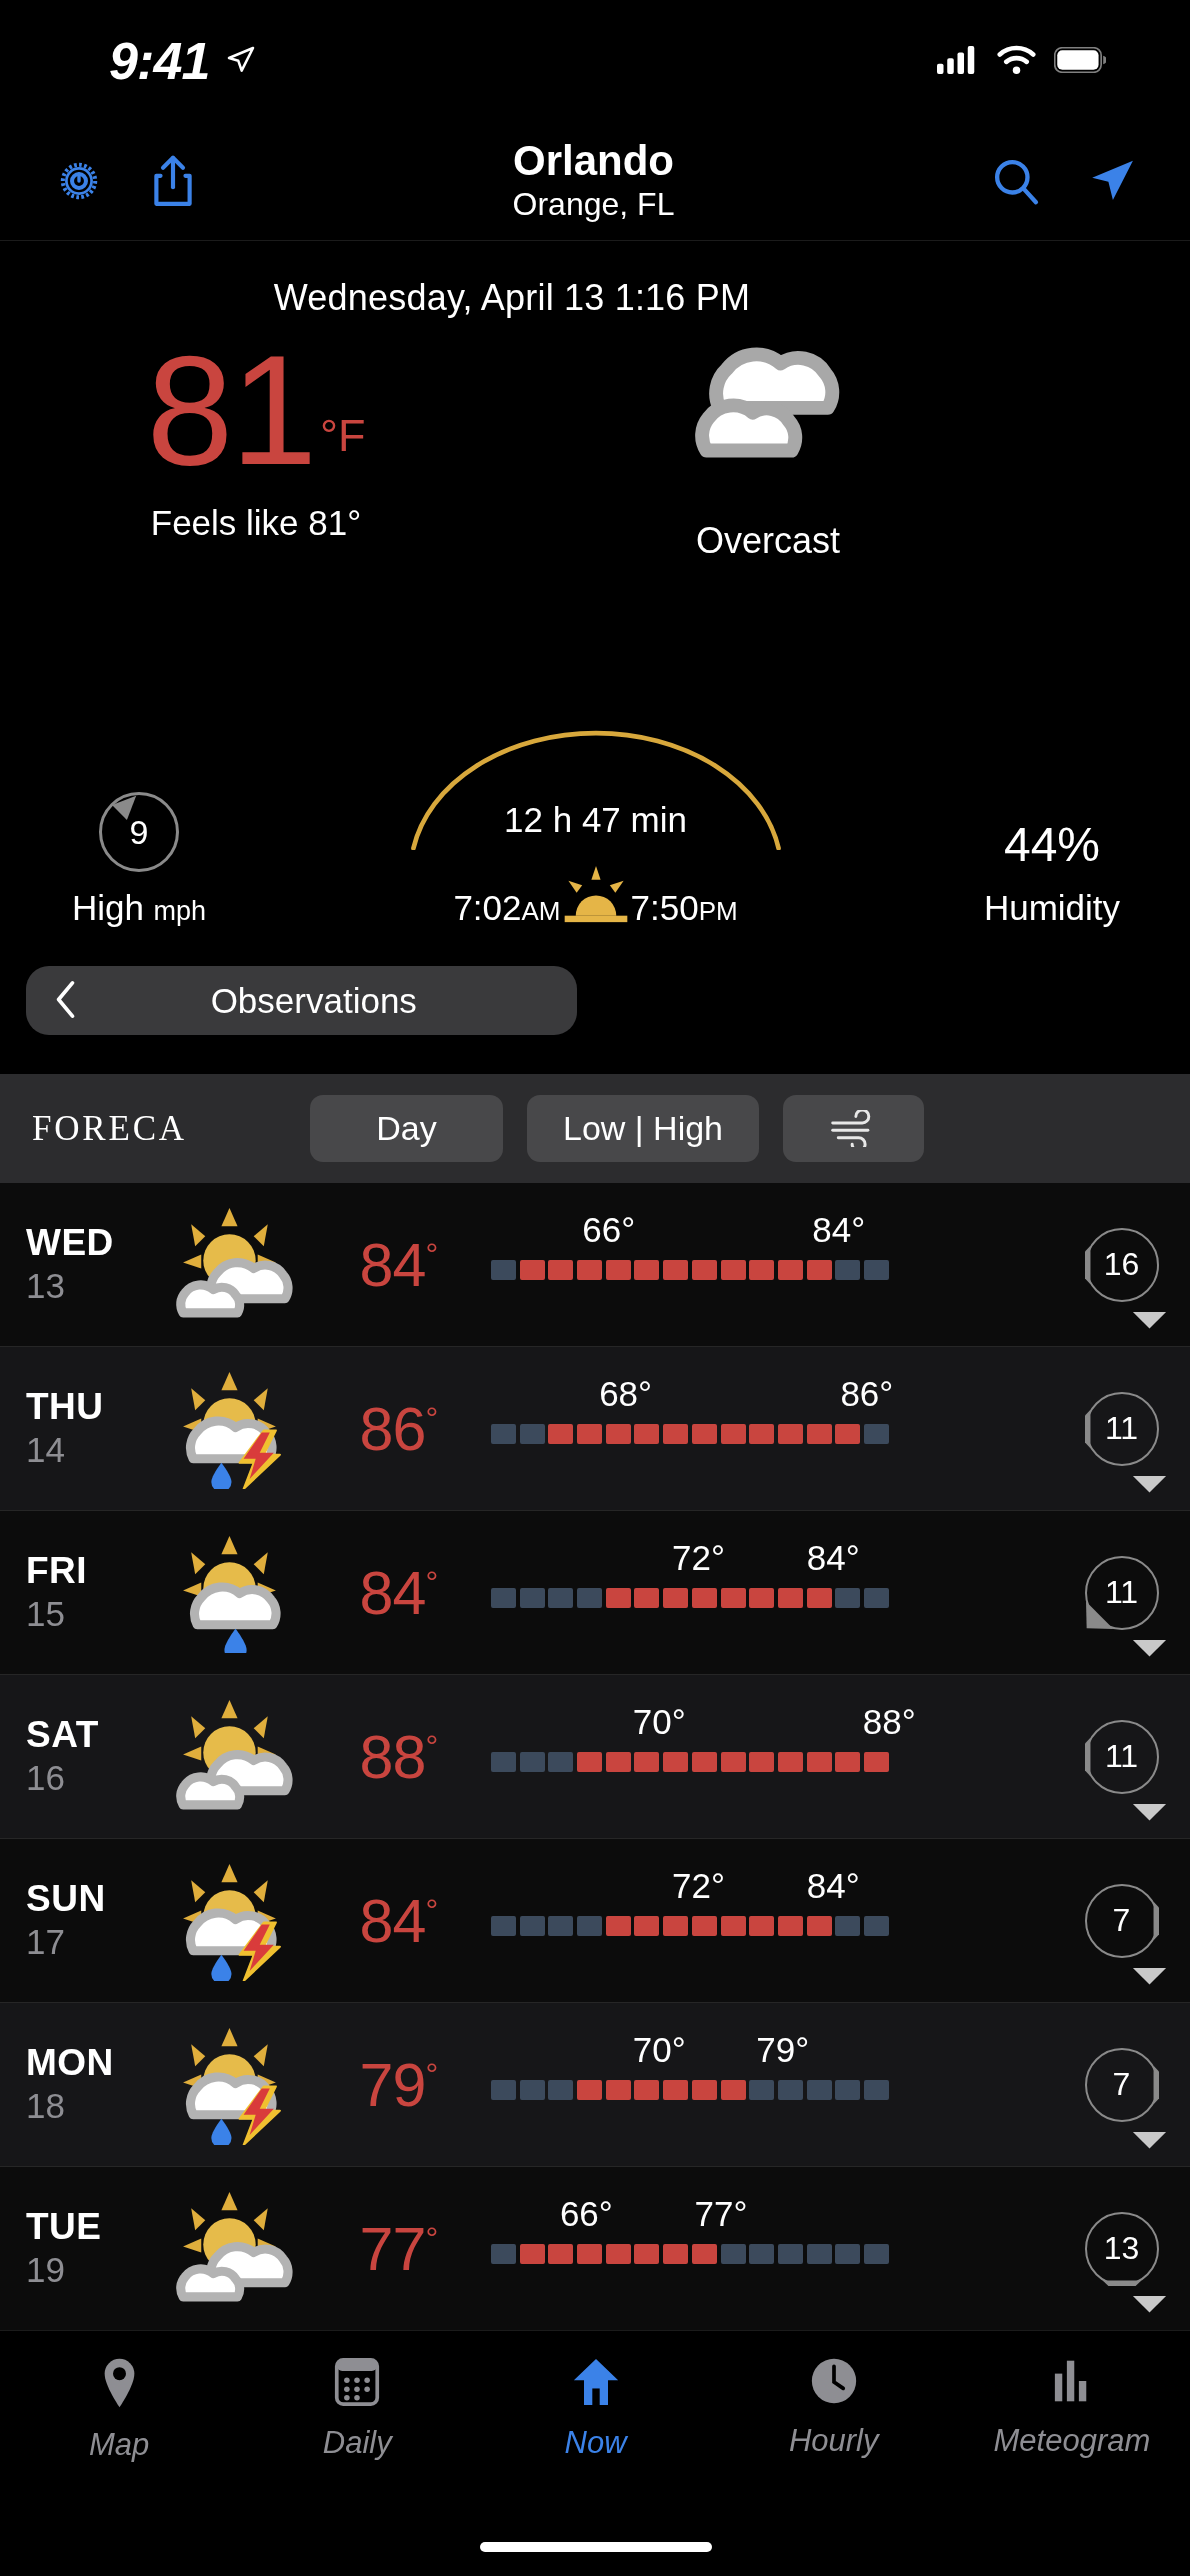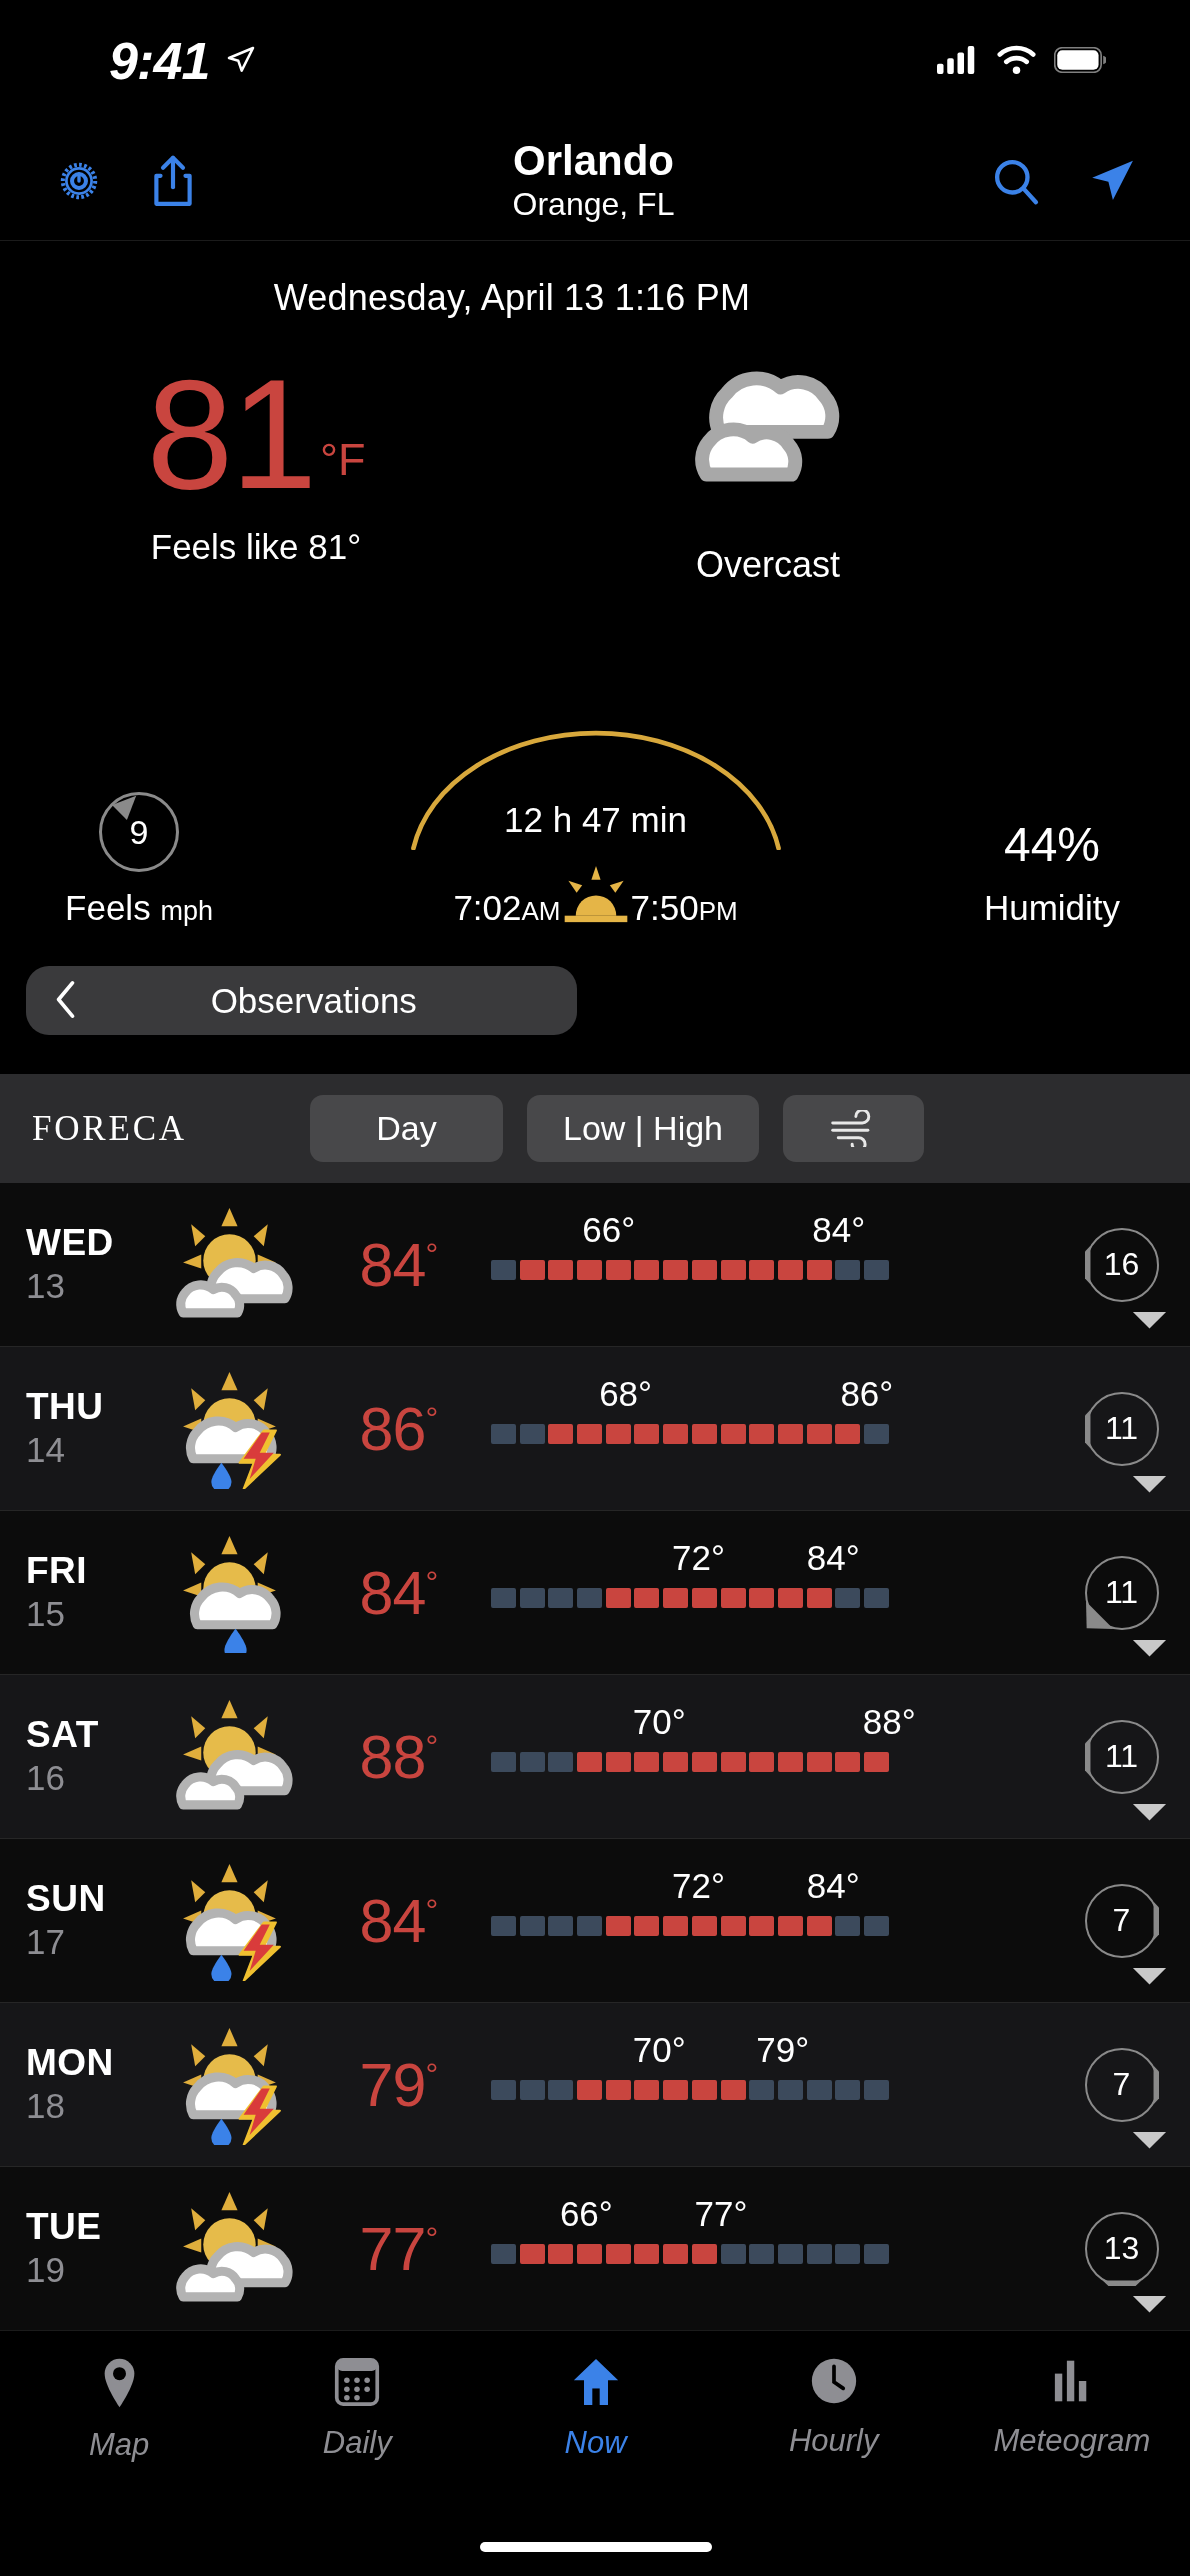--- a/index.html
+++ b/index.html
@@ -33,21 +33,21 @@
   .nav-city { color:#fff; font-size:42px; font-weight:700; line-height:1.08; }
   .nav-region { color:#fff; font-size:32px; font-weight:400; line-height:1.2; margin-top:1.9px;}
   .icon-btn { display:flex; align-items:center; justify-content:center; cursor:pointer; }
 
   
   .current { position:absolute; top:242px; left:0; width:1024px; height:362px; }
   .cur-datetime {
     text-align:center; color:#fff; font-size:36px; margin-top:35px; letter-spacing:0.2px;
   }
   .cur-row {
-    display:flex; align-items:center; margin-top:24px;text-decoration:underline;
+    display:flex; align-items:center; text-decoration:underline;
   }
   .cur-left { width:595px; display:flex; flex-direction:column; align-items:center; }
   .cur-right { width:595px; display:flex; flex-direction:column; align-items:center; }
   .temp-line { display:flex; align-items:flex-start; }
   .temp-big {
     color:#c9453f; font-size:156px; font-weight:300; line-height:0.93; letter-spacing:-2.8px;
   }
   .temp-unit { color:#c9453f; font-size:45px; font-weight:400; margin-top:72px; margin-left:5.6px; }
   .feels { color:#fff; font-size:35px; margin-top:20.4px; }
   .cond-label { color:#fff; font-size:36px; margin-top:22px; }
@@ -261,21 +261,21 @@
   <div class="metrics">
     <div class="metric-wind">
       <div class="wind-dial">
         <div class="ring"></div>
         <svg width="80" height="80" viewBox="0 0 86 86" style="position:absolute;inset:0;">
           <path d="M14 14 L40 4 L30 30 Z" fill="#8a8a8a"></path>
         </svg>
         <div class="val">9</div>
       </div>
       <div class="metric-cap">
-        <span>Feels</span>
+        <span>High</span>
         <span class="sm">mph</span>
       </div>
     </div>
 
     <div class="metric-sun">
       <svg class="sun-arc" width="399" height="139" viewBox="0 0 430 150">
         <path d="M18 148 A200 150 0 0 1 412 148" fill="none" stroke="#d8a83c" stroke-width="5" stroke-linecap="round"></path>
       </svg>
       <div class="sun-dur">12 h 47 min</div>
       <div class="sun-times">

